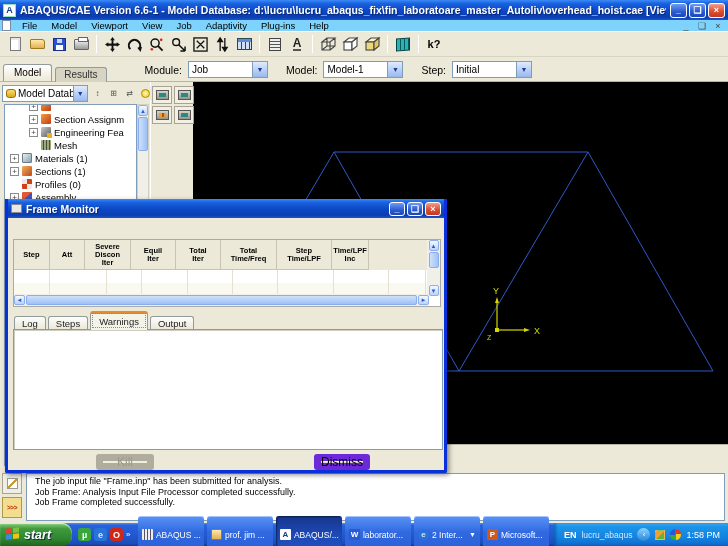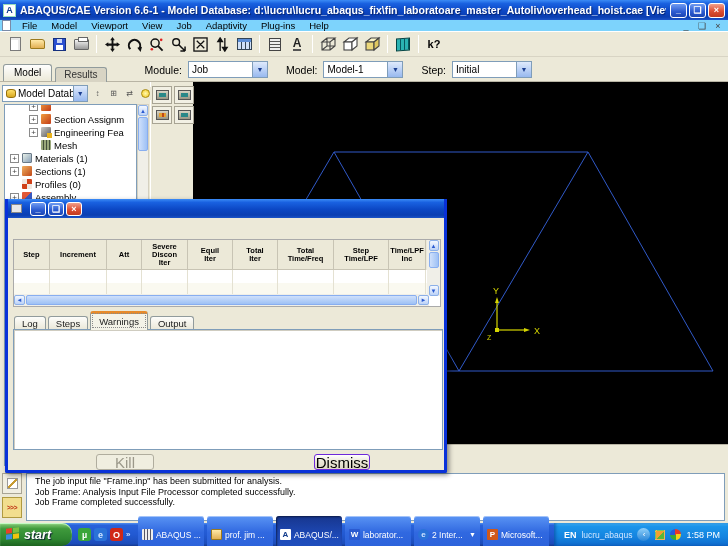--- a/index.html
+++ b/index.html
@@ -123,21 +123,21 @@
   .hscroll{position:absolute;left:0;bottom:0;width:415px;height:12px;background:#f0efe8;display:flex;align-items:center}
   .sthumb-h{height:10px;flex:1;margin:0 1px;background:linear-gradient(#cfe0fb,#9ec1f5);border:1px solid #88aef0;border-radius:2px}
   .sbtn-h{width:11px;height:10px;background:linear-gradient(#f4f8ff,#bcd2f7);border:1px solid #8cb0e8;border-radius:2px;
     color:#2a5ad0;font-size:6px;display:flex;align-items:center;justify-content:center}
   .dtabs{position:absolute;left:6px;top:95px;height:17px;display:flex;align-items:flex-end}
   .dtab{border:1px solid #919b9c;border-bottom:none;border-radius:3px 3px 0 0;padding:1px 7px 2px;font-size:9.5px;
     background:linear-gradient(#fdfdfb,#e8e5d4);margin-right:2px;position:relative;top:1px;color:#222}
   .dtab.active{top:0;padding:2px 8px 3px;border-top:3px solid #e68b2c;background:#f4f3e8;outline:1px dotted #8a8a8a;outline-offset:-3px;z-index:2}
   .out-box{position:absolute;left:5px;top:111px;width:430px;height:121px;background:#fff;border:1px solid #7f9db9;box-shadow:inset 1px 1px 0 #cfccc0}
   .btn-row{position:absolute;left:0;top:236px;width:100%;height:17px}
-  .xp-btn{position:absolute;height:16px;border:1px solid #6d28d9;border-radius:3px;font-size:15px;
+  .xp-btn{position:absolute;height:16px;border:7px solid #6d28d9;border-radius:3px;font-size:12px;
     background:linear-gradient(#ffffff,#ece9d8 45%,#dcd5c2);padding:0 12px;display:flex;align-items:center;justify-content:center}
   .xp-btn.disabled{border-color:#b0ad9e;color:#9b988a;background:#f0eee0}
   #kill-btn{left:88px;width:58px}
   #dismiss-btn{left:306px;width:56px}
 
   
   #message-area{left:0;top:470px;width:728px;height:53px;background:#ece9d8;z-index:8}
   .msg-tabs{position:absolute;left:2px;top:3px;width:22px}
   .msg-tab{width:20px;height:21px;border:1px solid #a8a494;background:#f0eee2;margin-bottom:3px;display:flex;align-items:center;justify-content:center}
   .msg-tab.cli{background:#f2de8e;border-color:#b09a40;color:#c03818;font-size:6.5px;font-weight:bold;letter-spacing:-.5px}
@@ -432,37 +432,37 @@
         <text x="341" y="252" stroke="none">X</text>
         <text x="294" y="258" stroke="none" font-size="7">Z</text>
       </g>
     </svg>
   </div>
   <div id="prompt-strip" class="abs"></div>
 
   <div id="dialog" class="abs">
     <div id="dlg-title">
       <span class="dlg-icon"></span>
+      <span style="flex:1">Frame Monitor</span>
       <span class="winbtns">
         <span class="wbtn">
             <span>_</span>
           </span>
         <span class="wbtn">
             <span>❏</span>
           </span>
         <span class="wbtn close">
             <span>×</span>
           </span>
       </span>
     </div>
     <div class="dlg-body">
       <div id="mon-table">
         <div class="hdr-row">
           <span class="hdr-cell c0">Step</span>
-          <span class="hdr-cell c1">Increment</span>
           <span class="hdr-cell c2">Att</span>
           <span class="hdr-cell c3">Severe
 Discon
 Iter</span>
           <span class="hdr-cell c4">Equil
 Iter</span>
           <span class="hdr-cell c5">Total
 Iter</span>
           <span class="hdr-cell c6">Total
 Time/Freq</span>

